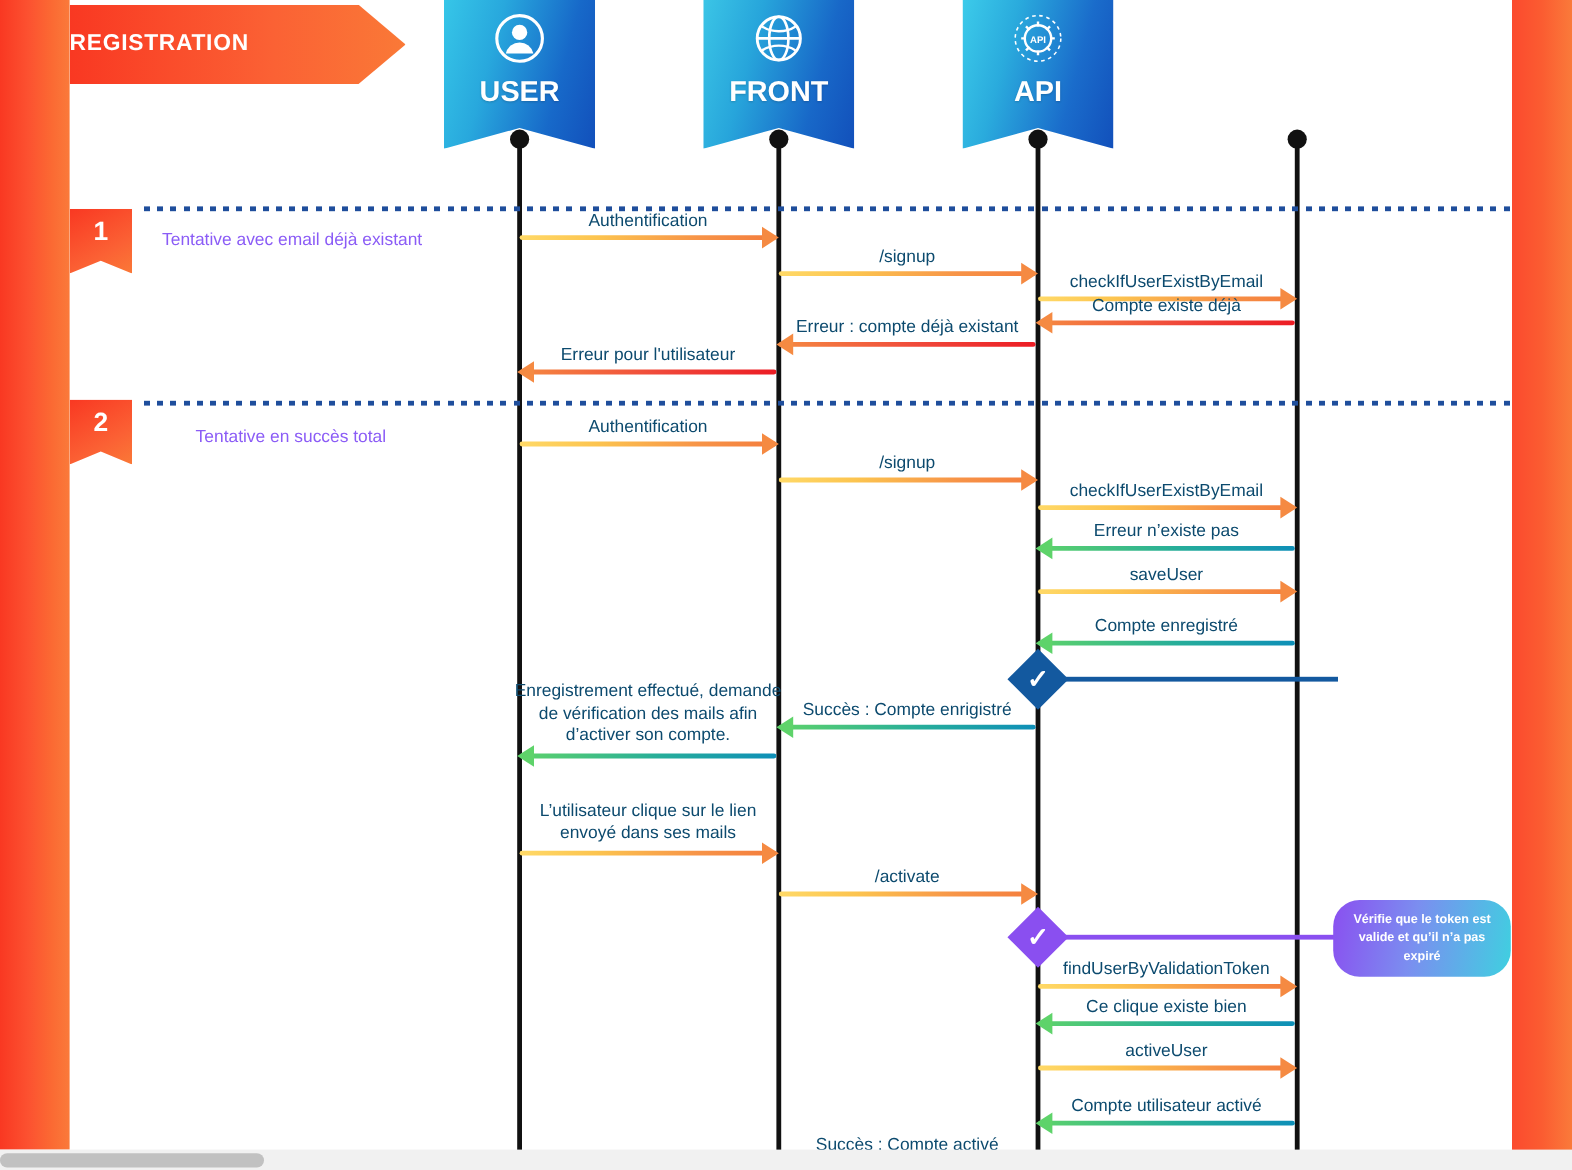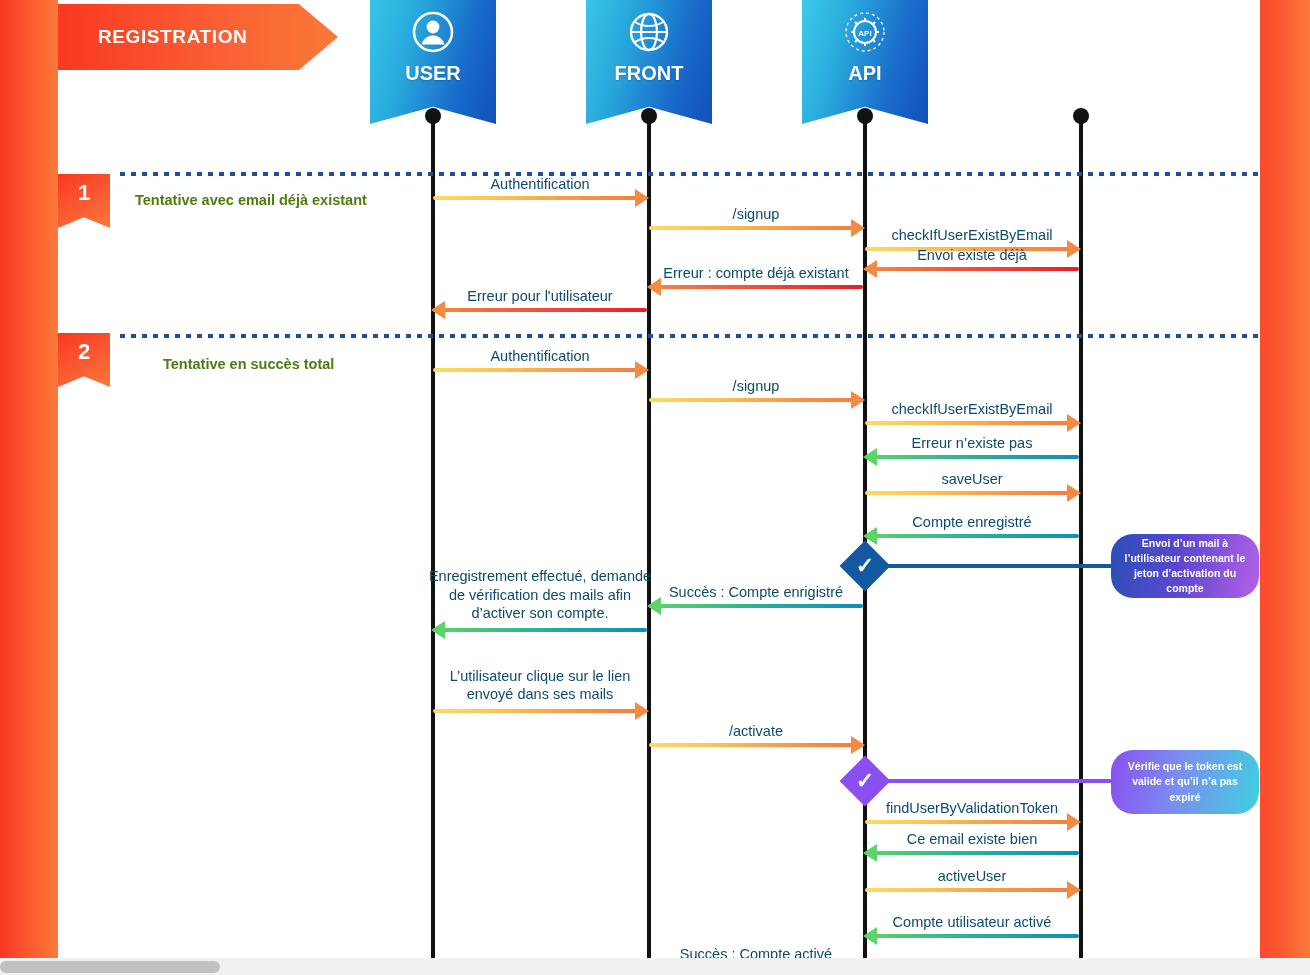--- a/index.html
+++ b/index.html
@@ -24,33 +24,32 @@
   
   .title-ribbon {
     position: absolute; left: 58px; top: 4px; width: 280px; height: 66px;
     background: linear-gradient(90deg, #f93822 0%, #fb6134 60%, #fa7937 100%);
     -webkit-clip-path: polygon(0 0, 86% 0, 100% 50%, 86% 100%, 0 100%);
     clip-path: polygon(0 0, 86% 0, 100% 50%, 86% 100%, 0 100%);
     display: flex; align-items: center;
   }
   .title-ribbon span {
     color: #fff; font-weight: bold; font-size: 19px; letter-spacing: .6px;
-    margin-left: 40px;
   }
 
   
   .actor {
     position: absolute; top: 0; width: 126px; height: 124px;
     -webkit-clip-path: polygon(0 0, 100% 0, 100% 100%, 50% 86%, 0 100%);
     clip-path: polygon(0 0, 100% 0, 100% 100%, 50% 86%, 0 100%);
     display: flex; flex-direction: column; align-items: center;
   }
   .actor .a-icon { margin-top: 10px; }
   .actor .a-label {
-    color: #fff; font-weight: bold; font-size: 20px; margin-top: 4px;
+    color: #fff; font-weight: bold; font-size: 24px; margin-top: 4px;
     text-shadow: 0 1px 2px rgba(0,0,0,.18);
   }
   .actor-user  { left: 370px; background: linear-gradient(105deg, #36c6e8 0%, #28a8dd 32%, #1769c9 72%, #1250bb 100%); }
   .actor-front { left: 586px; background: linear-gradient(105deg, #3bc5e6 0%, #27a5db 32%, #1868c8 72%, #1250bb 100%); }
   .actor-api   { left: 802px; background: linear-gradient(105deg, #3ccbea 0%, #2aabdd 30%, #1a6ccb 70%, #1250bb 100%); }
 
   
   .bdd { position: absolute; left: 1018px; top: 0px; width: 126px; height: 120px; }
   .bdd-label {
     position: absolute; left: 0; top: 8px; width: 126px; text-align: center;
@@ -78,21 +77,21 @@
     position: absolute; left: 58px; width: 52px; height: 54px;
     background: linear-gradient(150deg, #f93822 0%, #fb6134 65%, #fa7937 100%);
     -webkit-clip-path: polygon(0 0, 100% 0, 100% 100%, 50% 80%, 0 100%);
     clip-path: polygon(0 0, 100% 0, 100% 100%, 50% 80%, 0 100%);
     display: flex; justify-content: center;
   }
   .step span { color: #fff; font-size: 22px; font-weight: bold; margin-top: 6px; }
 
   
   .sec-caption {
-    position: absolute; color: #4d7c0f; font-size: 14.5px; white-space: nowrap; font-weight: bold;
+    position: absolute; color: #8b5cf6; font-size: 14.5px; white-space: nowrap;
   }
 
   
   .msg { position: absolute; height: 4px; }
   .msg .bar { position: absolute; left: 0; top: 0; width: 100%; height: 4px; border-radius: 2px; }
   .msg .head {
     position: absolute; top: -7px; width: 0; height: 0;
     border-top: 9px solid transparent; border-bottom: 9px solid transparent;
   }
   .msg.right .head { right: -2px; border-left: 14px solid #f58a42; }
@@ -220,21 +219,21 @@
 
   <div class="msg right" style="left:865px; top:247px; width:214px">
     <div class="bar g-orange"></div>
     <div class="head"></div>
     <div class="lbl">checkIfUserExistByEmail</div>
   </div>
 
   <div class="msg left redish" style="left:865px; top:267px; width:214px">
     <div class="bar g-red"></div>
     <div class="head"></div>
-    <div class="lbl">Envoi existe déjà</div>
+    <div class="lbl">Compte existe déjà</div>
   </div>
 
   <div class="msg left redish" style="left:649px; top:285px; width:214px">
     <div class="bar g-red"></div>
     <div class="head"></div>
     <div class="lbl">Erreur : compte déjà existant</div>
   </div>
 
   <div class="msg left redish" style="left:433px; top:308px; width:214px">
     <div class="bar g-red"></div>
@@ -280,23 +279,20 @@
 
   <div class="msg left green" style="left:865px; top:534px; width:214px">
     <div class="bar g-green"></div>
     <div class="head"></div>
     <div class="lbl">Compte enregistré</div>
   </div>
 
   <div class="note-line blue" style="left:865px; top:564px; width:250px"></div>
   <div class="diamond blue" style="left:847px; top:548px"></div>
   <div class="check" style="left:847px; top:548px">✓</div>
-  <div class="note note-mail" style="left:1111px; top:534px; width:148px; height:64px">
-    <span>Envoi d’un mail à l’utilisateur contenant le jeton d’activation du compte</span>
-  </div>
 
   <div class="msg left green" style="left:649px; top:604px; width:214px">
     <div class="bar g-green"></div>
     <div class="head"></div>
     <div class="lbl">Succès : Compte enrigistré</div>
   </div>
 
   <div class="msg left green" style="left:433px; top:628px; width:214px">
     <div class="bar g-green"></div>
     <div class="head"></div>
@@ -324,21 +320,21 @@
 
   <div class="msg right" style="left:865px; top:820px; width:214px">
     <div class="bar g-orange"></div>
     <div class="head"></div>
     <div class="lbl">findUserByValidationToken</div>
   </div>
 
   <div class="msg left green" style="left:865px; top:851px; width:214px">
     <div class="bar g-green"></div>
     <div class="head"></div>
-    <div class="lbl">Ce email existe bien</div>
+    <div class="lbl">Ce clique existe bien</div>
   </div>
 
   <div class="msg right" style="left:865px; top:888px; width:214px">
     <div class="bar g-orange"></div>
     <div class="head"></div>
     <div class="lbl">activeUser</div>
   </div>
 
   <div class="msg left green" style="left:865px; top:934px; width:214px">
     <div class="bar g-green"></div>

